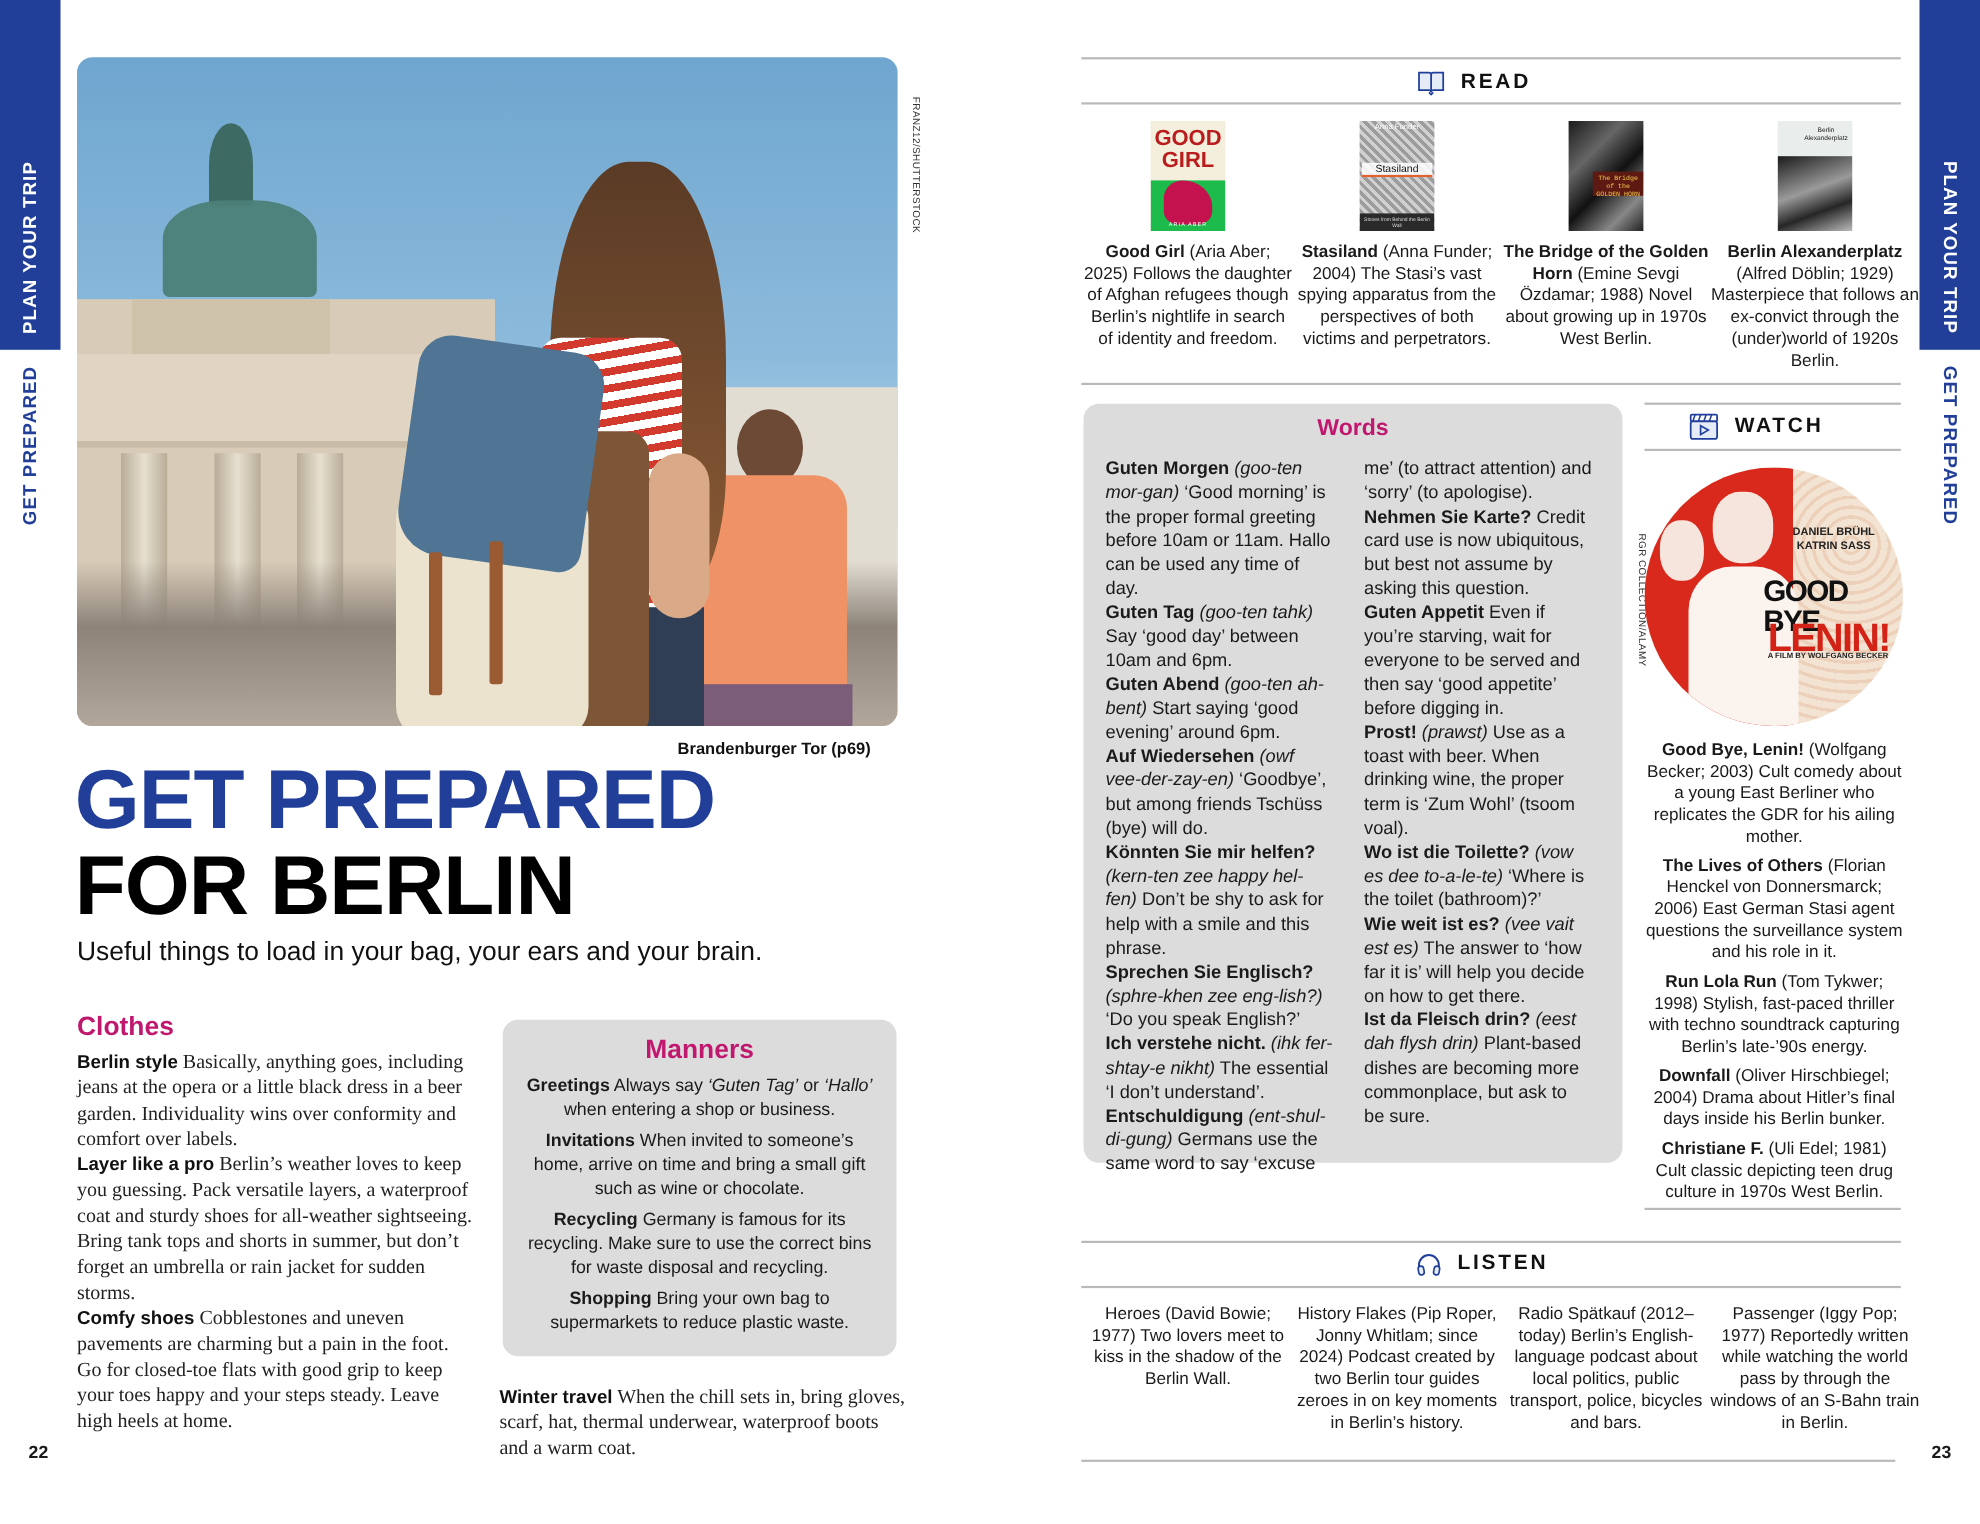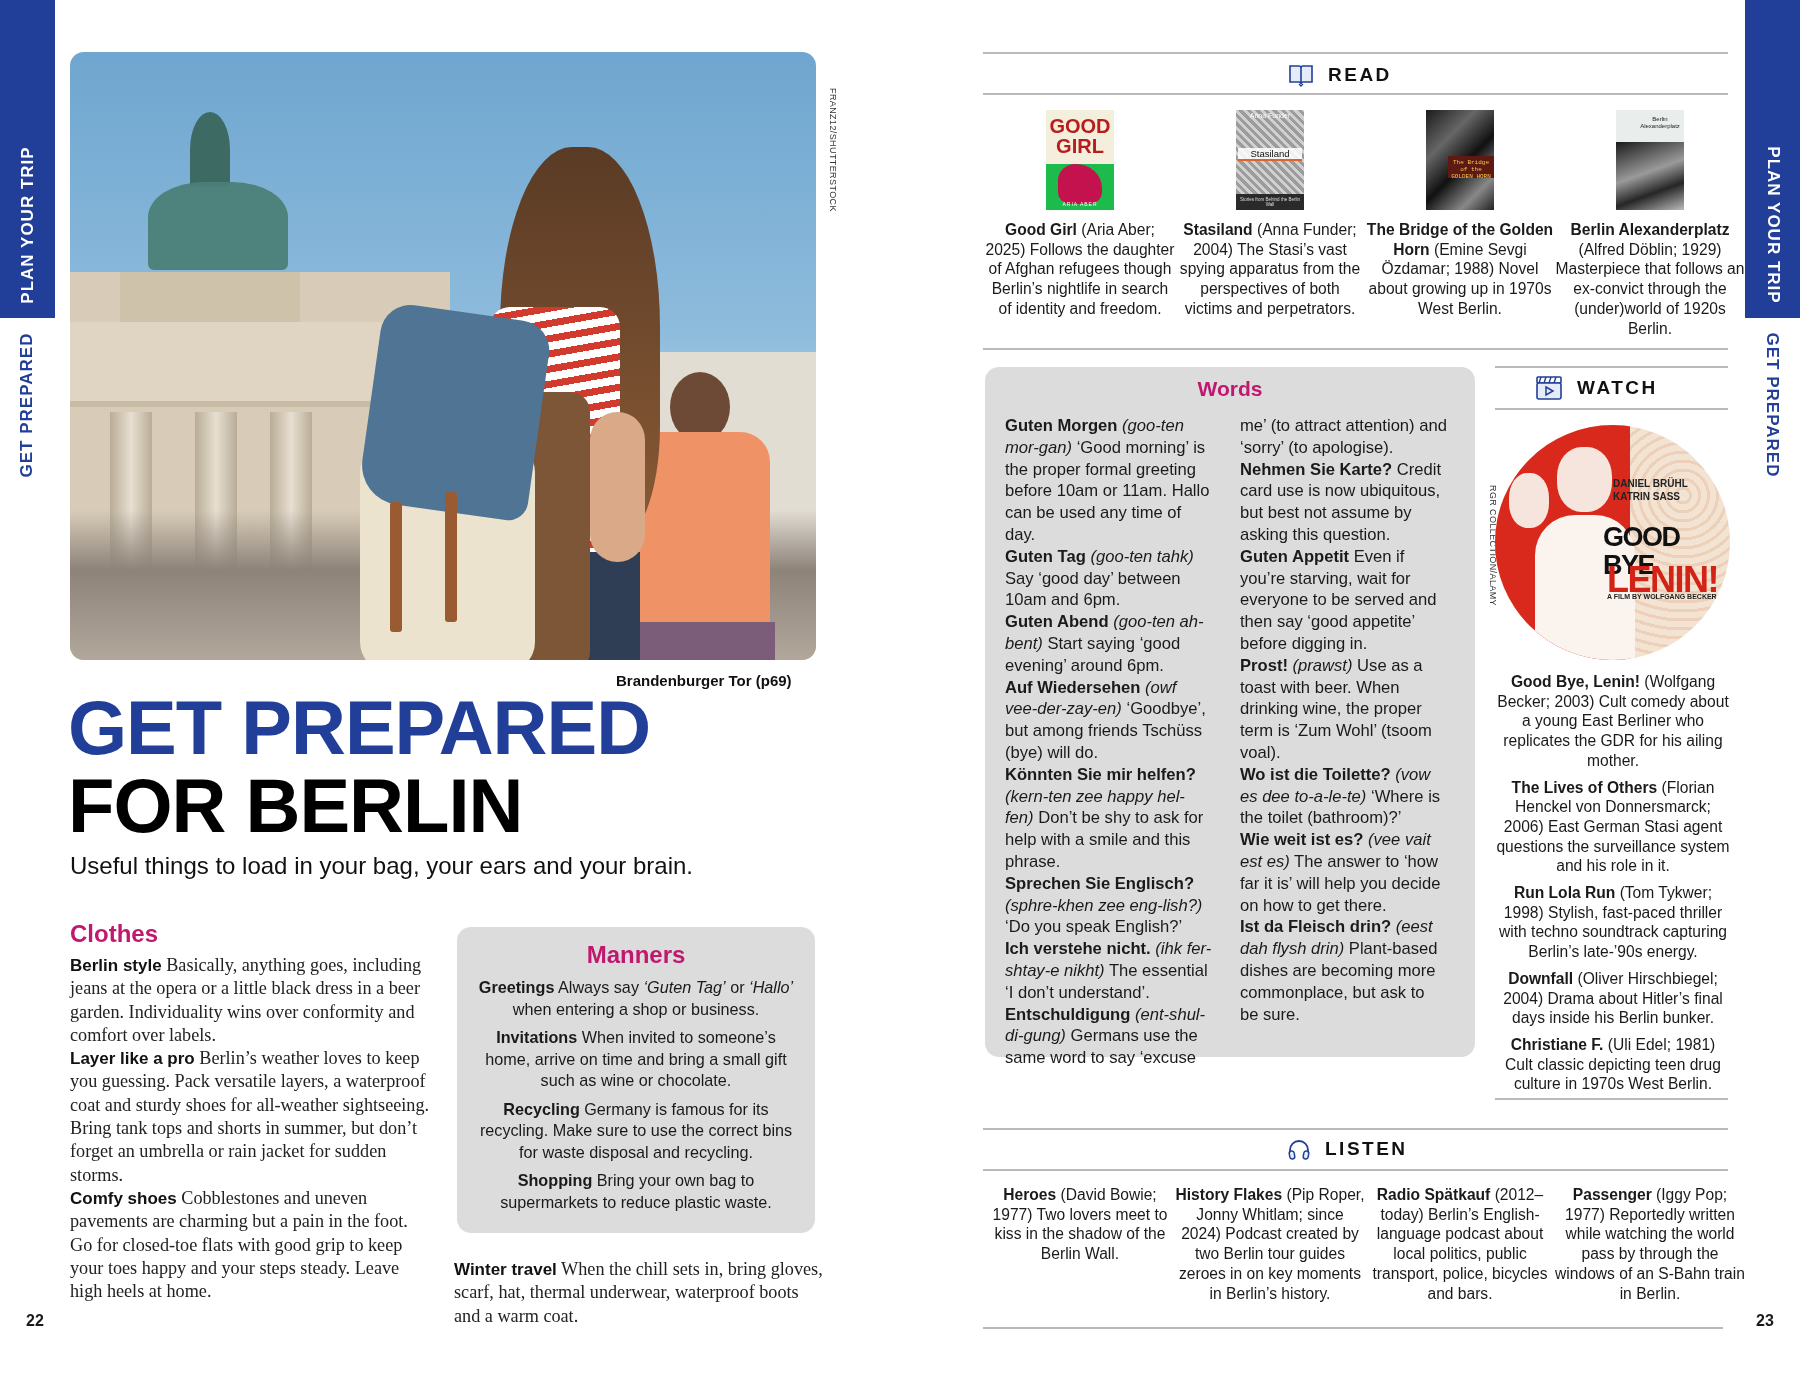--- a/index.html
+++ b/index.html
@@ -109,28 +109,28 @@
   .watch-list { position: absolute; left: 1495px; top: 672px; width: 236px; text-align: center; }
   .watch-list p { font-size: 15.6px; line-height: 19.7px; margin-bottom: 7px; color: #1a1a1a; }
   .watch-list p b { font-weight: 700; }
 
   .poster { position: absolute; left: 1495px; top: 425px; width: 235px; height: 235px; border-radius: 50%; overflow: hidden;
     background: repeating-radial-gradient(circle at 80% 30%, #f3e3d3 0 6px, #ecd0b9 6px 9px); }
   .poster .red { position: absolute; left: 0; top: 0; width: 135px; height: 235px; background: #d9291d; }
   .poster .shirt { position: absolute; left: 40px; top: 90px; width: 100px; height: 150px; background: #fbf3ee; border-radius: 40px 40px 0 0; }
   .poster .face { position: absolute; left: 62px; top: 22px; width: 55px; height: 65px; background: #f6e5dc; border-radius: 45%; }
   .poster .face2 { position: absolute; left: 14px; top: 48px; width: 40px; height: 55px; background: #f6e5dc; border-radius: 45%; }
-  .poster .names { position: absolute; left: 118px; top: 52px; font-family: "Liberation Sans Narrow", "Liberation Sans", sans-serif; font-weight: 700; font-size: 10px; line-height: 13px; color: #222; text-align: left; width: 108px; }
+  .poster .names { position: absolute; left: 118px; top: 52px; font-family: "Liberation Sans Narrow", "Liberation Sans", sans-serif; font-weight: 700; font-size: 10px; line-height: 13px; color: #222; text-align: center; width: 108px; }
   .poster .gb { position: absolute; left: 108px; top: 98px; font-weight: 900; font-size: 27px; line-height: 28px; color: #111; letter-spacing: -1.5px; }
   .poster .lenin { position: absolute; left: 112px; top: 124px; font-weight: 900; font-size: 36px; line-height: 38px; color: #d32316; letter-spacing: -1.5px; margin-top: 12px; }
   .poster .film { position: absolute; left: 112px; top: 168px; font-weight: 700; font-size: 7px; color: #222; }
 
   .listen { position: absolute; left: 985px; top: 1185px; width: 760px; display: flex; }
   .listen .item { width: 190px; text-align: center; font-size: 15.6px; line-height: 19.7px; color: #1a1a1a; }
-  .listen .item b { font-weight: 700; }
+  .listen .item b { font-weight: 400; }
 </style>
 </head>
 <body>
 
 <div class="side-tab left">
   <div class="band"></div>
   <div class="vlabel plan">
       <span>PLAN YOUR TRIP</span>
     </div>
   <div class="vlabel prep">

